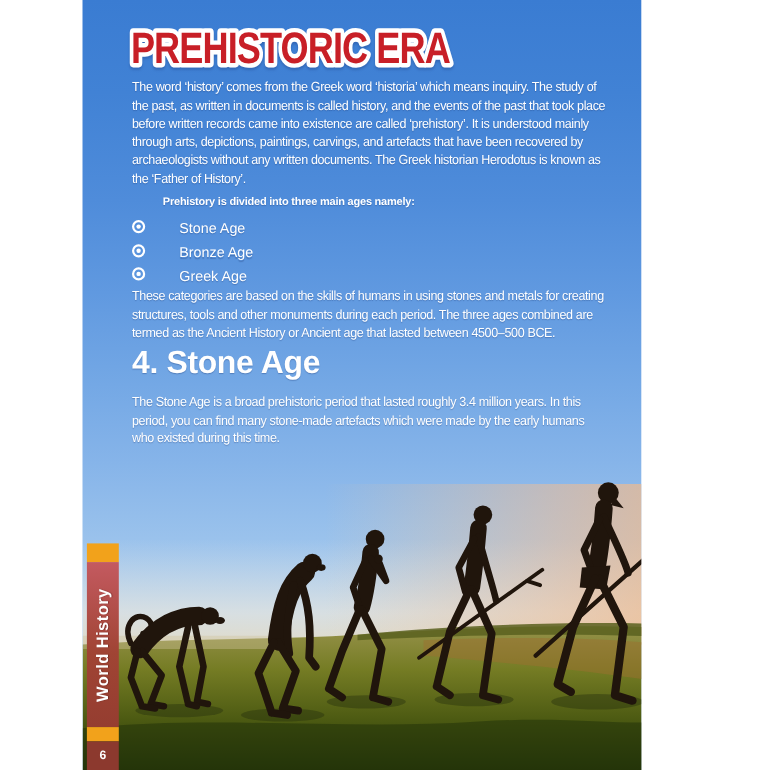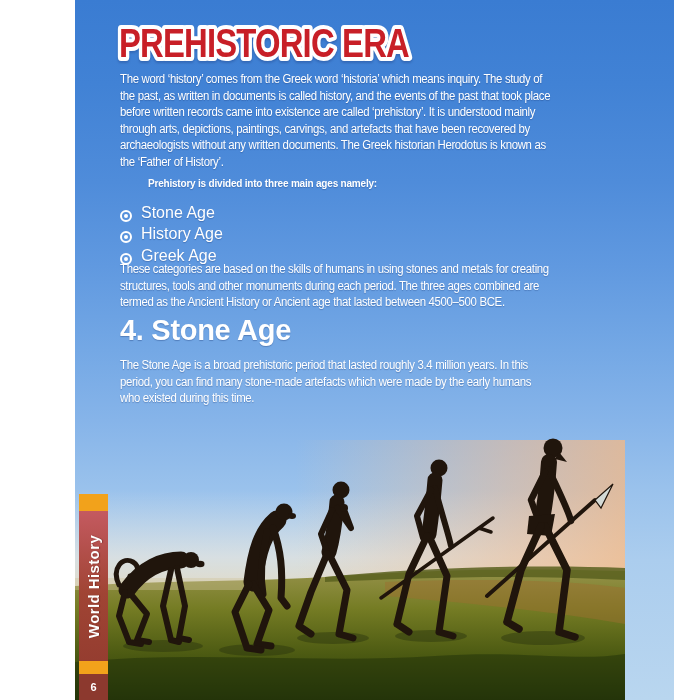--- a/index.html
+++ b/index.html
@@ -1,40 +1,40 @@
 <!DOCTYPE html>
 <html><head>
 <meta charset="utf-8">
 <style>
   html,body{margin:0;padding:0;}
   body{
     width:700px;height:700px;background:#ffffff;position:relative;overflow:hidden;
     font-family:"Liberation Sans",sans-serif;
   }
   .page{
-    position:absolute;left:75px;top:0;width:599px;height:700px;overflow:hidden;
+    position:absolute;left:75px;top:0;width:508px;height:700px;overflow:hidden;
     background:linear-gradient(180deg,#3a7cd2 0%,#4182d5 12%,#4f8cda 26%,#6099e0 38%,
       #74a8e5 50%,#86b4e9 60%,#9ac2ec 70%,#abcdee 80%,#b9d6ef 100%);
   }
   
   .title-svg{position:absolute;left:40px;top:13px;overflow:visible;
     filter:drop-shadow(0 2px 1px rgba(30,60,130,.35));}
   .title-svg text{
     font-family:"Liberation Sans",sans-serif;font-weight:bold;font-size:40px;
     fill:#c81f27;stroke:#ffffff;stroke-width:8px;paint-order:stroke;
     stroke-linejoin:round;letter-spacing:-1px;
   }
   
   .txt{position:absolute;color:#ffffff;text-shadow:0 1px 1px rgba(25,55,115,.35);}
   .para{font-size:12px;line-height:16.5px;letter-spacing:-.35px;
     transform:scaleX(.95);transform-origin:0 0;white-space:nowrap;}
   .intro{left:45px;top:71px;}
   .ages-heading{left:45px;top:178px;font-size:10px;font-weight:bold;letter-spacing:-.2px;padding-left:28px;}
   .ages-list{left:45px;top:200px;}
-  .age-item{display:flex;align-items:flex-end;height:21.5px;font-size:16px;}
+  .age-item{display:flex;align-items:flex-start;height:21.5px;font-size:13px;gap:22px;}
   .dot{width:12px;height:12px;border:2px solid #ffffff;border-radius:50%;
     box-sizing:border-box;display:inline-flex;align-items:center;justify-content:center;
     margin-right:9px;flex:0 0 auto;}
   .dot::after{content:"";width:4px;height:4px;background:#ffffff;border-radius:50%;}
   .ages-note{left:45px;top:261px;}
   .section-heading{left:45px;top:314px;font-size:29px;font-weight:bold;letter-spacing:-.3px;}
   .section-body{left:45px;top:357px;}
   
   .illus{position:absolute;left:0;top:410px;}
   .ln{stroke:#20150c;fill:none;stroke-linecap:round;stroke-linejoin:round;}
@@ -71,21 +71,21 @@
 
   <div class="txt ages-heading">Prehistory is divided into three main ages namely:</div>
 
   <div class="txt ages-list">
     <div class="age-item">
       <span class="dot"></span>
       <span>Stone Age</span>
     </div>
     <div class="age-item">
       <span class="dot"></span>
-      <span>History Age</span>
+      <span>Bronze Age</span>
     </div>
     <div class="age-item">
       <span class="dot"></span>
       <span>Greek Age</span>
     </div>
   </div>
 
   <div class="txt para ages-note">
     <div>These categories are based on the skills of humans in using stones and metals for creating</div>
     <div>structures, tools and other monuments during each period. The three ages combined are</div>

